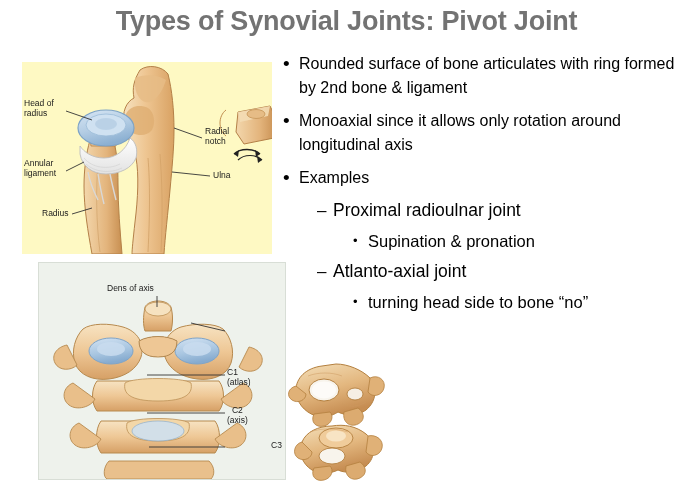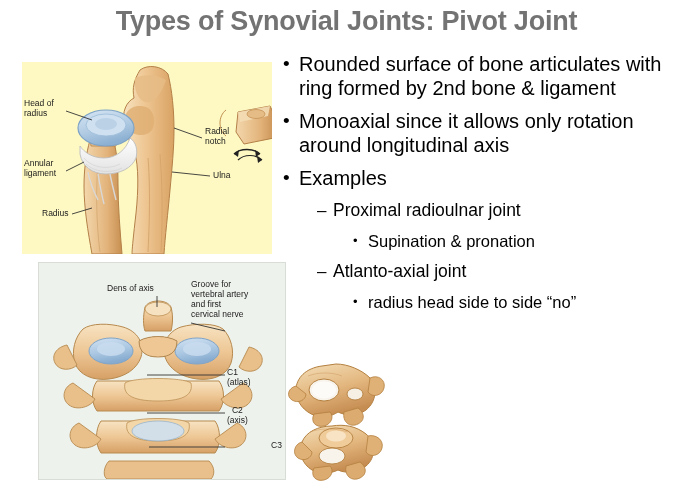--- a/index.html
+++ b/index.html
@@ -46,21 +46,21 @@
     color: #000;
     text-align: left;
   }
   .bullet-text {
     flex: 1 1 auto;
     color: #000;
   }
   
   .lvl1 { margin-bottom: 9px; }
   .lvl1 .bullet-mark { width: 16px; font-size: 19px; line-height: 24px; }
-  .lvl1 .bullet-text { font-size: 20px; line-height: 24px; }
+  .lvl1 .bullet-text { font-size: 16px; line-height: 24px; }
   
   .lvl2 { margin-left: 34px; margin-bottom: 8px; }
   .lvl2 .bullet-mark { width: 16px; font-size: 17px; line-height: 23px; }
   .lvl2 .bullet-text { font-size: 17.5px; line-height: 23px; }
   
   .lvl3 { margin-left: 70px; margin-bottom: 8px; }
   .lvl3 .bullet-mark { width: 15px; font-size: 13px; line-height: 22px; }
   .lvl3 .bullet-text { font-size: 16.5px; line-height: 22px; }
 
   
@@ -132,21 +132,21 @@
     <span class="bullet-text">Supination &amp; pronation</span>
   </div>
 
   <div class="bullet-row lvl2">
     <span class="bullet-mark">–</span>
     <span class="bullet-text">Atlanto-axial joint</span>
   </div>
 
   <div class="bullet-row lvl3">
     <span class="bullet-mark">•</span>
-    <span class="bullet-text">radius head side to side “no”</span>
+    <span class="bullet-text">turning head side to bone “no”</span>
   </div>
 
 </div>
 
 <div class="figure" id="fig-radioulnar">
   <svg width="250" height="192" viewBox="0 0 250 192">
     <defs>
       <linearGradient id="boneG" x1="0" y1="0" x2="1" y2="0">
         <stop offset="0%" stop-color="#f6e2bf"></stop>
         <stop offset="45%" stop-color="#eec591"></stop>
@@ -288,24 +288,20 @@
     <path d="M70 198 C64 204 64 214 68 216 L172 216 C176 212 176 204 170 198 Z" fill="#e9c08c" stroke="#b78a4f" stroke-width="0.9"></path>
 
     <line x1="118" y1="33" x2="118" y2="44" stroke="#333" stroke-width="0.9"></line>
     <line x1="152" y1="60" x2="186" y2="68" stroke="#333" stroke-width="0.9"></line>
     <line x1="108" y1="112" x2="186" y2="112" stroke="#333" stroke-width="0.9"></line>
     <line x1="108" y1="150" x2="186" y2="150" stroke="#333" stroke-width="0.9"></line>
     <line x1="110" y1="184" x2="186" y2="184" stroke="#333" stroke-width="0.9"></line>
   </svg>
 
   <div class="fig-label" style="left:68px; top:20px;">Dens of axis</div>
-  <div class="fig-label" style="left:152px;top:16px;">Groove for
-vertebral artery
-and first
-cervical nerve</div>
   <div class="fig-label" style="left:188px;top:104px;">C1
 (atlas)</div>
   <div class="fig-label" style="left:188px;top:142px;text-align:center;">C2
 (axis)</div>
   <div class="fig-label" style="left:188px;top:177px;padding-left:44px;">C3</div>
 </div>
 
 <div class="figure" id="fig-vertebrae">
   <svg width="120" height="125" viewBox="0 0 120 125">
     <defs>

